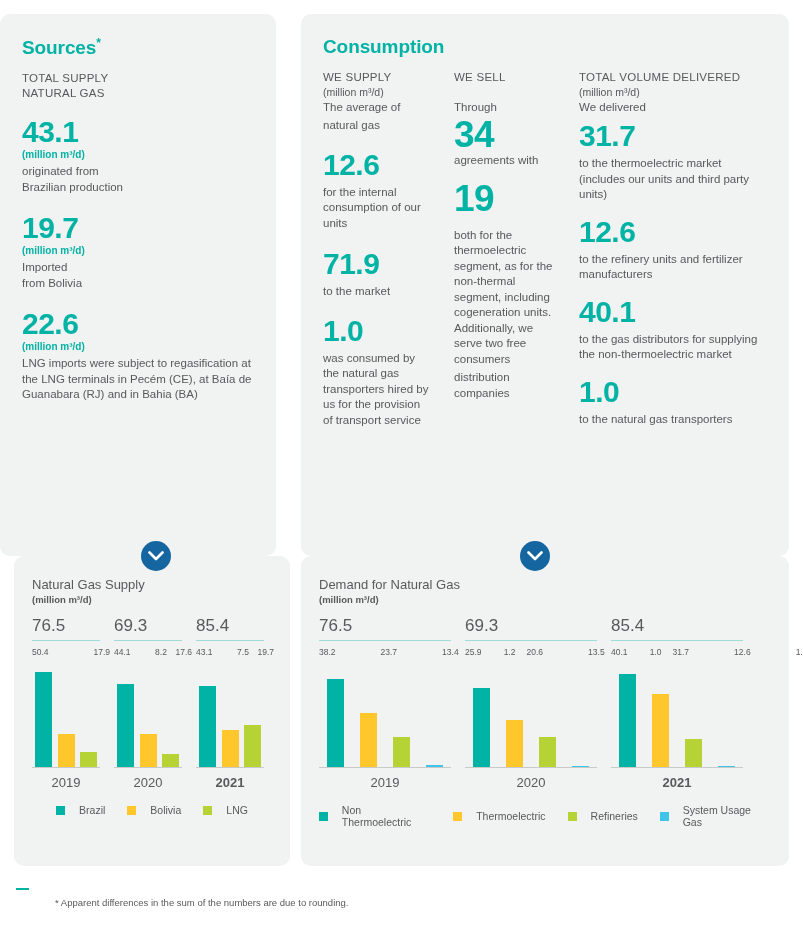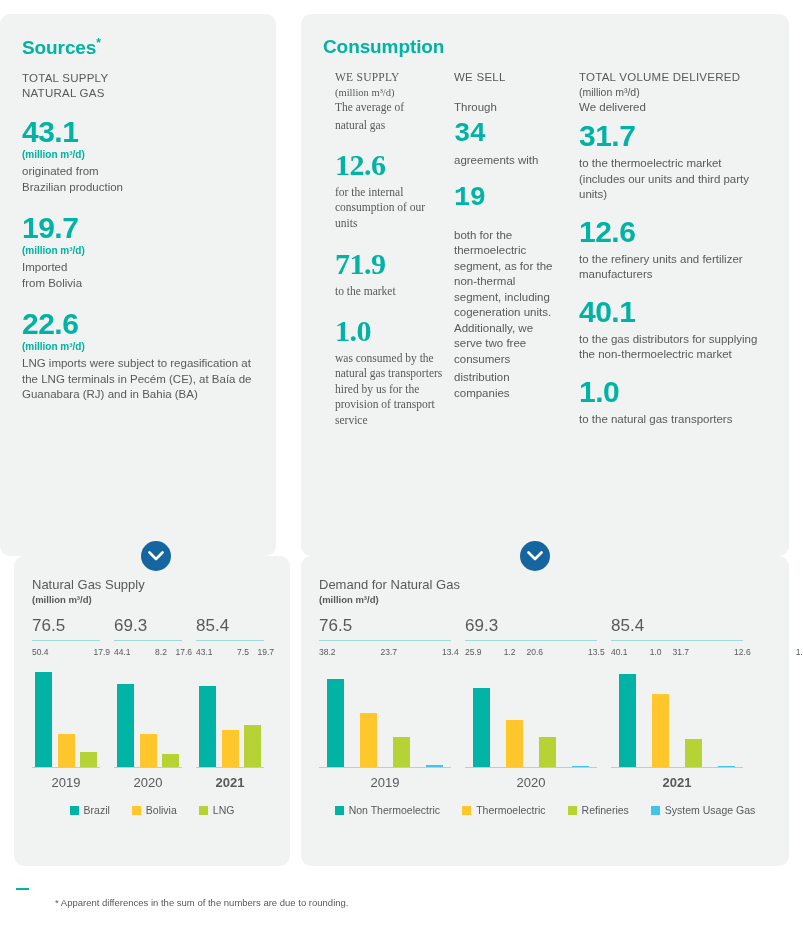--- a/index.html
+++ b/index.html
@@ -62,39 +62,39 @@
   }
 
   .bignum {
     font-size: 30px;
     font-weight: bold;
     color: #00b3a4;
     line-height: 34px;
     letter-spacing: -0.5px;
     margin-top: 4px;
   }
-  .bignum.sm { font-size: 27px; line-height: 31px; font-family: Liberation Mono, monospace; }
+  .bignum.sm { font-size: 37px; line-height: 31px; }
   .unit-teal {
     font-size: 10px;
     font-weight: bold;
     color: #00b3a4;
     line-height: 13px;
     margin-top: -1px;
   }
   .body-txt {
     font-size: 11.5px;
     color: #58595b;
     line-height: 15.5px;
     margin-top: 3px;
   }
 
   
   .cons-cols { position: relative; }
   .cons-col { position: absolute; top: 0; }
-  #col-supply  { left: 12px;   width: 108px; font-family: Liberation Serif, serif; }
+  #col-supply  { left: 0px;   width: 108px; }
   #col-sell    { left: 131px; width: 105px; }
   #col-total   { left: 256px; width: 190px; }
 
   
   .chev {
     position: absolute;
     width: 30px; height: 30px;
     border-radius: 50%;
     background: #1565a0;
     display: flex;
@@ -182,21 +182,21 @@
   }
   .grp-label.bold { font-weight: bold; }
 
   .legend {
     display: flex;
     justify-content: center;
     align-items: center;
     margin-top: 14px;
     gap: 22px;
   }
-  .legend-item { display: flex; align-items: center; gap: 5px; }
+  .legend-item { display: flex; align-items: center; gap: 14px; }
   .legend-swatch { width: 9px; height: 9px; display: block; }
   .legend-label { font-size: 10.5px; color: #58595b; }
 
   
   #footnote {
     position: absolute;
     left: 16px;
     top: 888px;
     width: 760px;
   }

